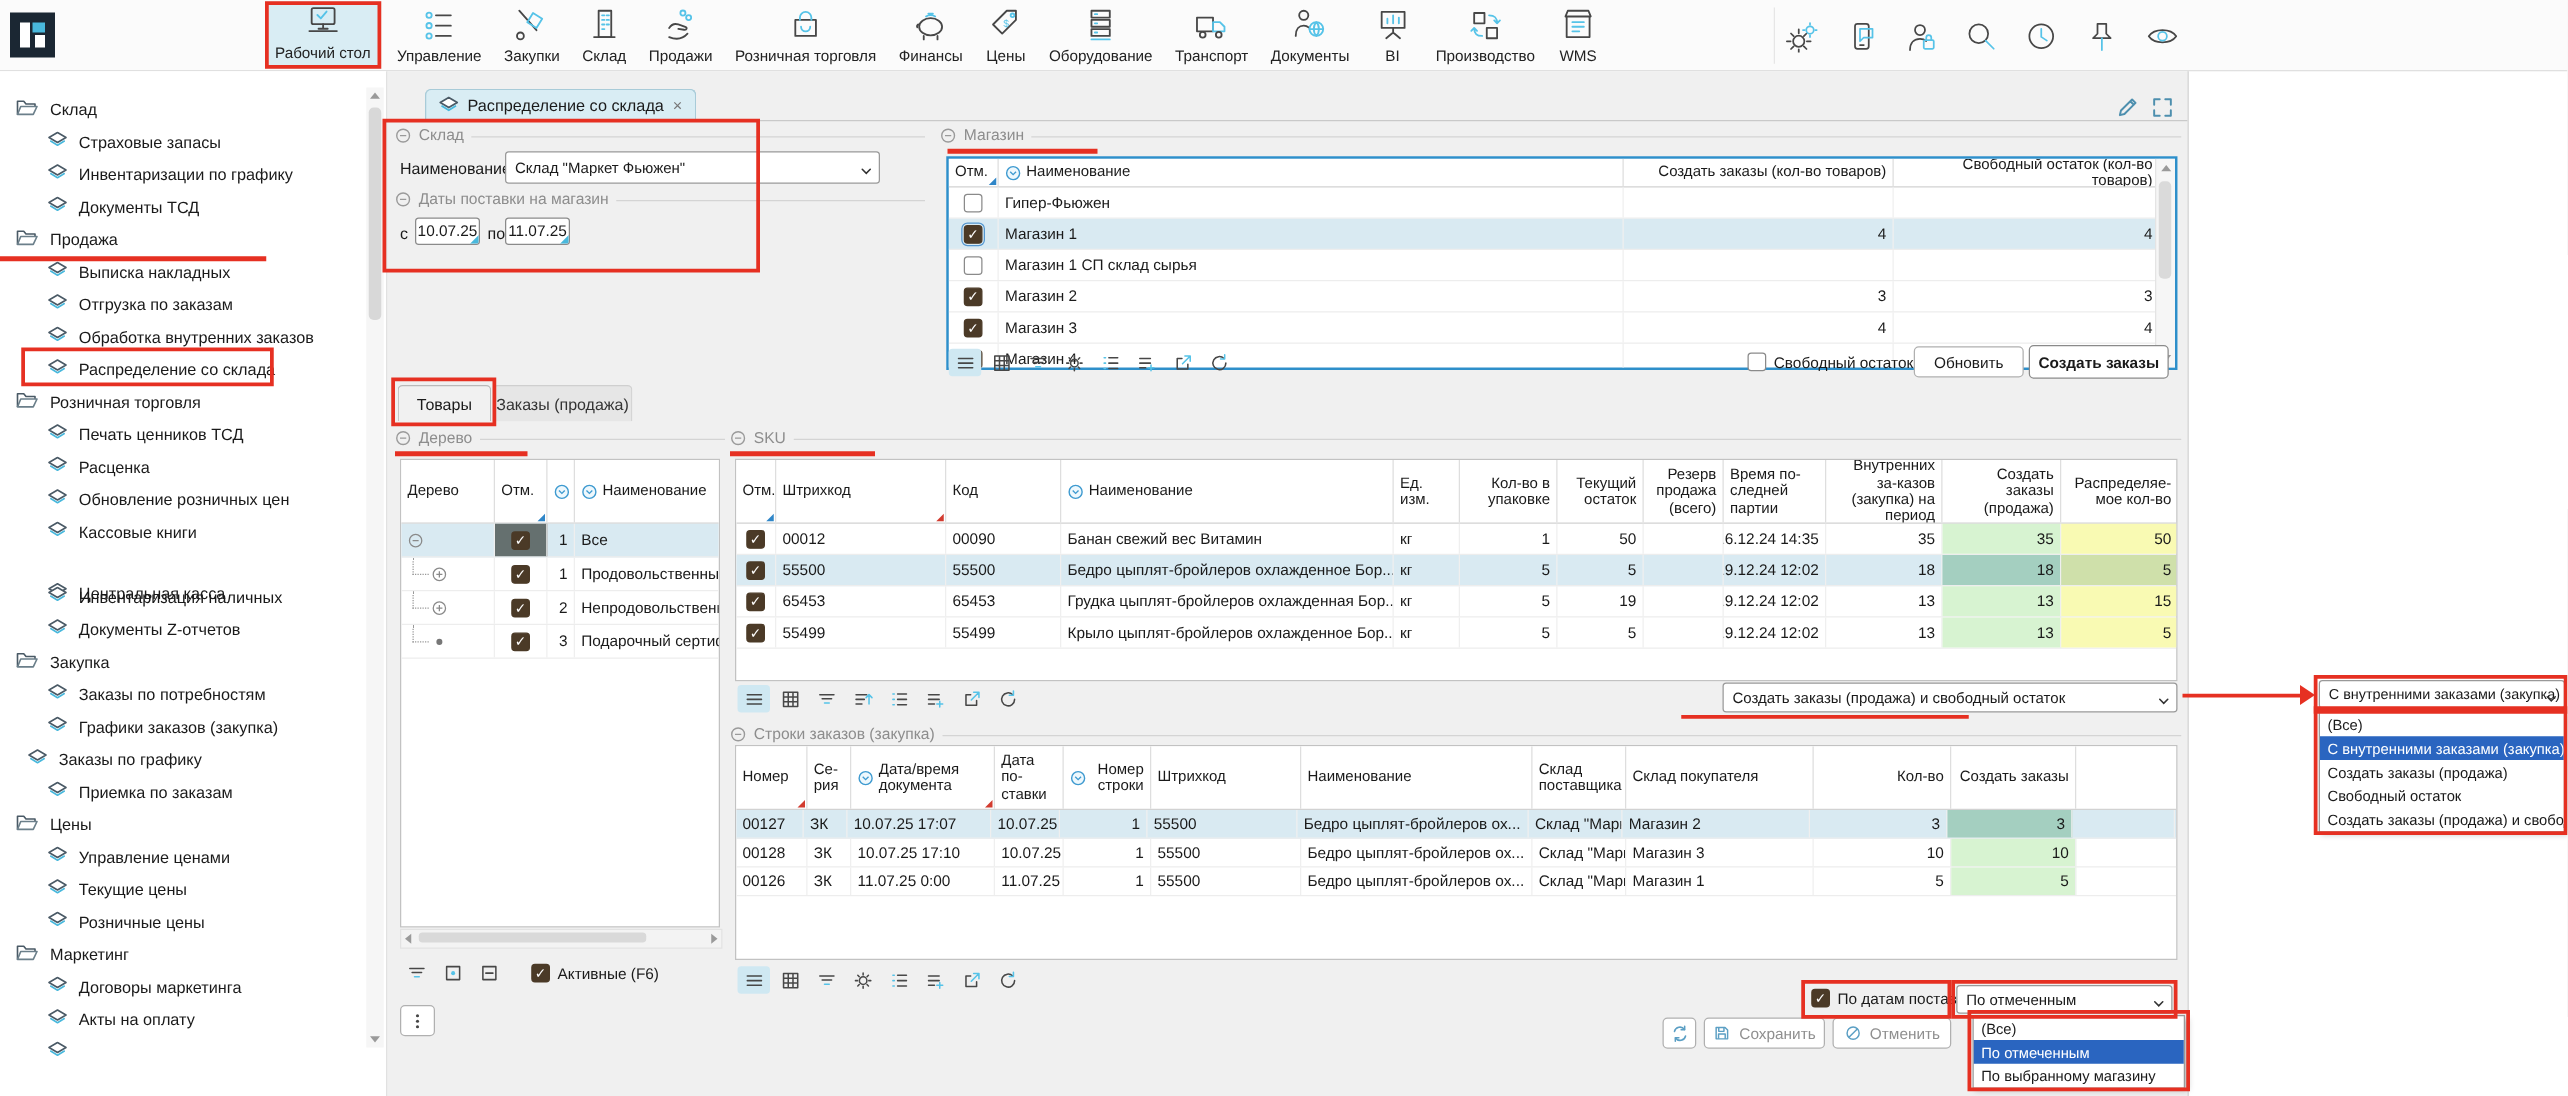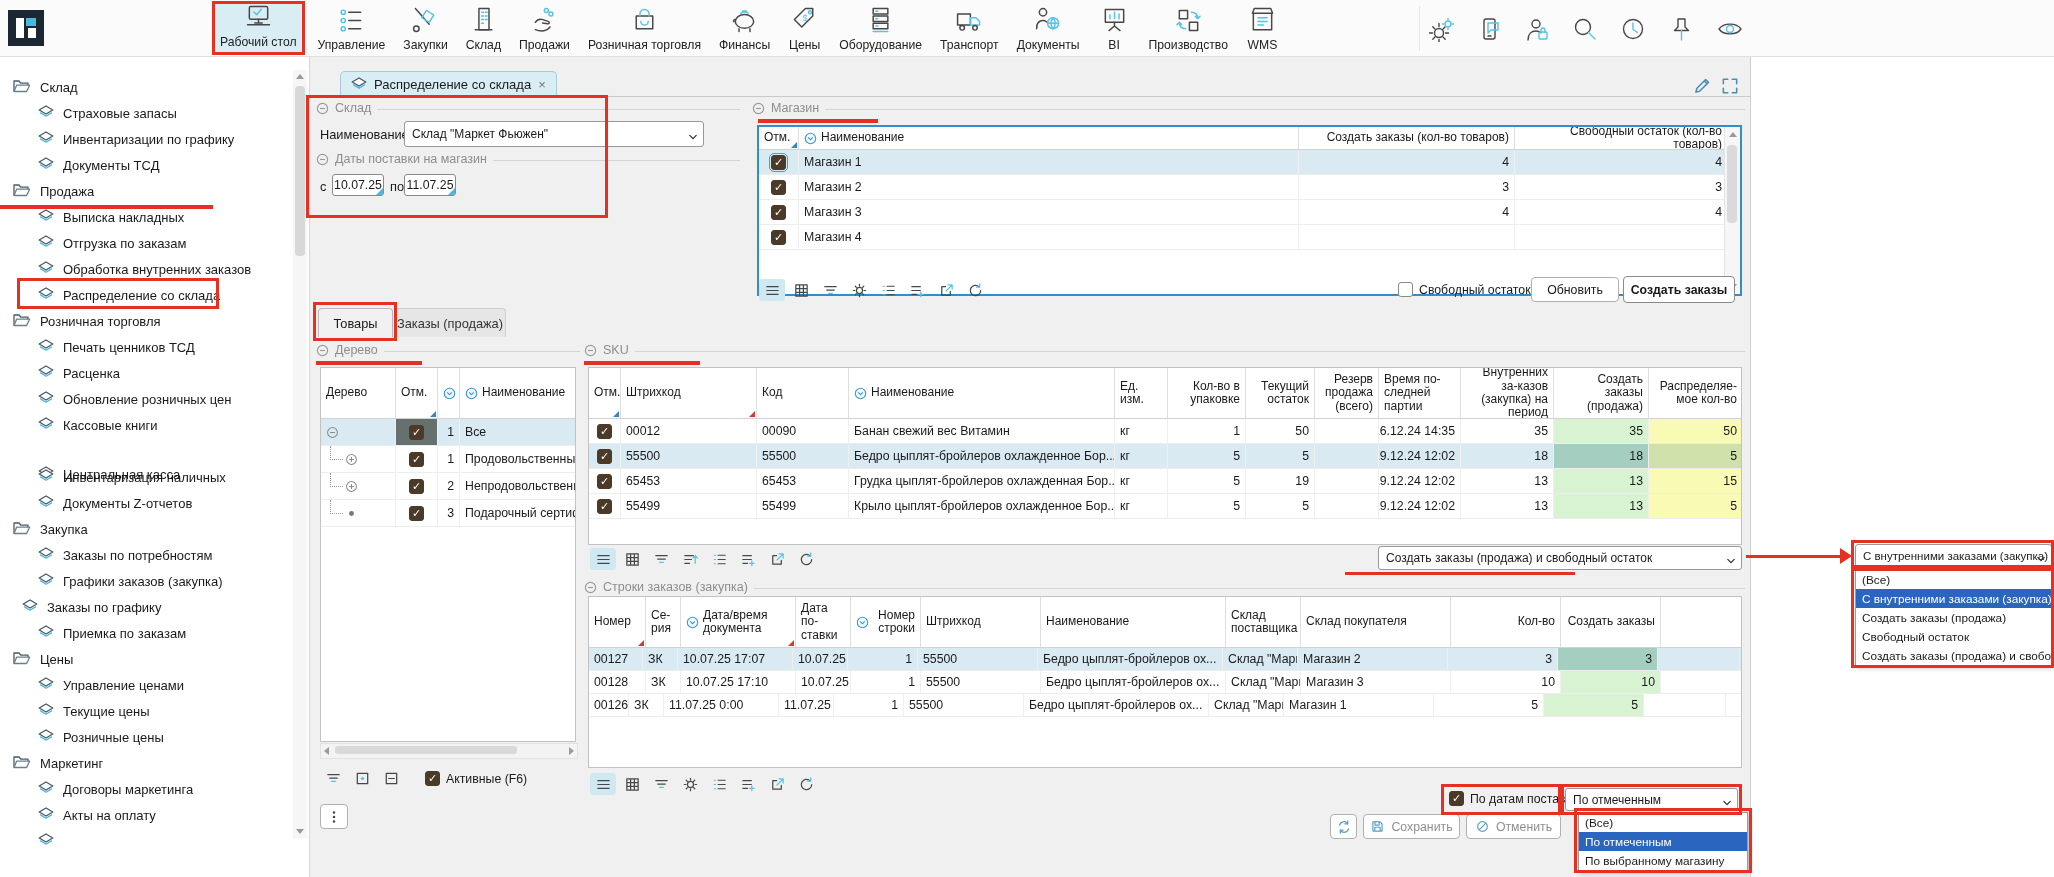--- a/index.html
+++ b/index.html
@@ -611,32 +611,60 @@
         </span>
         <span style="white-space:normal">Наименование</span>
       </div>
       <div class="th r" style="width:216px">
         <span style="white-space:normal">Создать заказы (кол-во товаров)</span>
       </div>
       <div class="th r" style="width:213px">
         <span style="white-space:normal">Свободный остаток (кол-во товаров)</span>
       </div>
     </div>
+    <div class="tr" style="height:24px">
+      <div class="td" style="width:40px;justify-content:center">
+        <span class="cb"></span>
+      </div>
+      <div class="td" style="width:500px">
+        <span>Гипер-Фьюжен</span>
+      </div>
+      <div class="td r" style="width:216px">
+        <span></span>
+      </div>
+      <div class="td r" style="width:213px">
+        <span></span>
+      </div>
+    </div>
     <div class="tr sel" style="height:24px">
       <div class="td" style="width:40px;justify-content:center">
         <span class="cb on focusring"></span>
       </div>
       <div class="td" style="width:500px">
         <span>Магазин 1</span>
       </div>
       <div class="td r" style="width:216px">
         <span>4</span>
       </div>
       <div class="td r" style="width:213px">
         <span>4</span>
+      </div>
+    </div>
+    <div class="tr" style="height:24px">
+      <div class="td" style="width:40px;justify-content:center">
+        <span class="cb"></span>
+      </div>
+      <div class="td" style="width:500px">
+        <span>Магазин 1 СП склад сырья</span>
+      </div>
+      <div class="td r" style="width:216px">
+        <span></span>
+      </div>
+      <div class="td r" style="width:213px">
+        <span></span>
       </div>
     </div>
     <div class="tr" style="height:24px">
       <div class="td" style="width:40px;justify-content:center">
         <span class="cb on"></span>
       </div>
       <div class="td" style="width:500px">
         <span>Магазин 2</span>
       </div>
       <div class="td r" style="width:216px">
@@ -1303,21 +1331,21 @@
         <span>10</span>
       </div>
       <div class="td r" style="width:100px;background:#d7f3d1">
         <span>10</span>
       </div>
       <div class="td" style="width:82px">
         <span></span>
       </div>
     </div>
     <div class="tr" style="height:22px">
-      <div class="td" style="width:40px">
+      <div class="td" style="width:57px">
         <span>00126</span>
       </div>
       <div class="td" style="width:35px">
         <span>ЗК</span>
       </div>
       <div class="td" style="width:115px">
         <span>11.07.25 0:00</span>
       </div>
       <div class="td" style="width:55px">
         <span>11.07.25</span>

